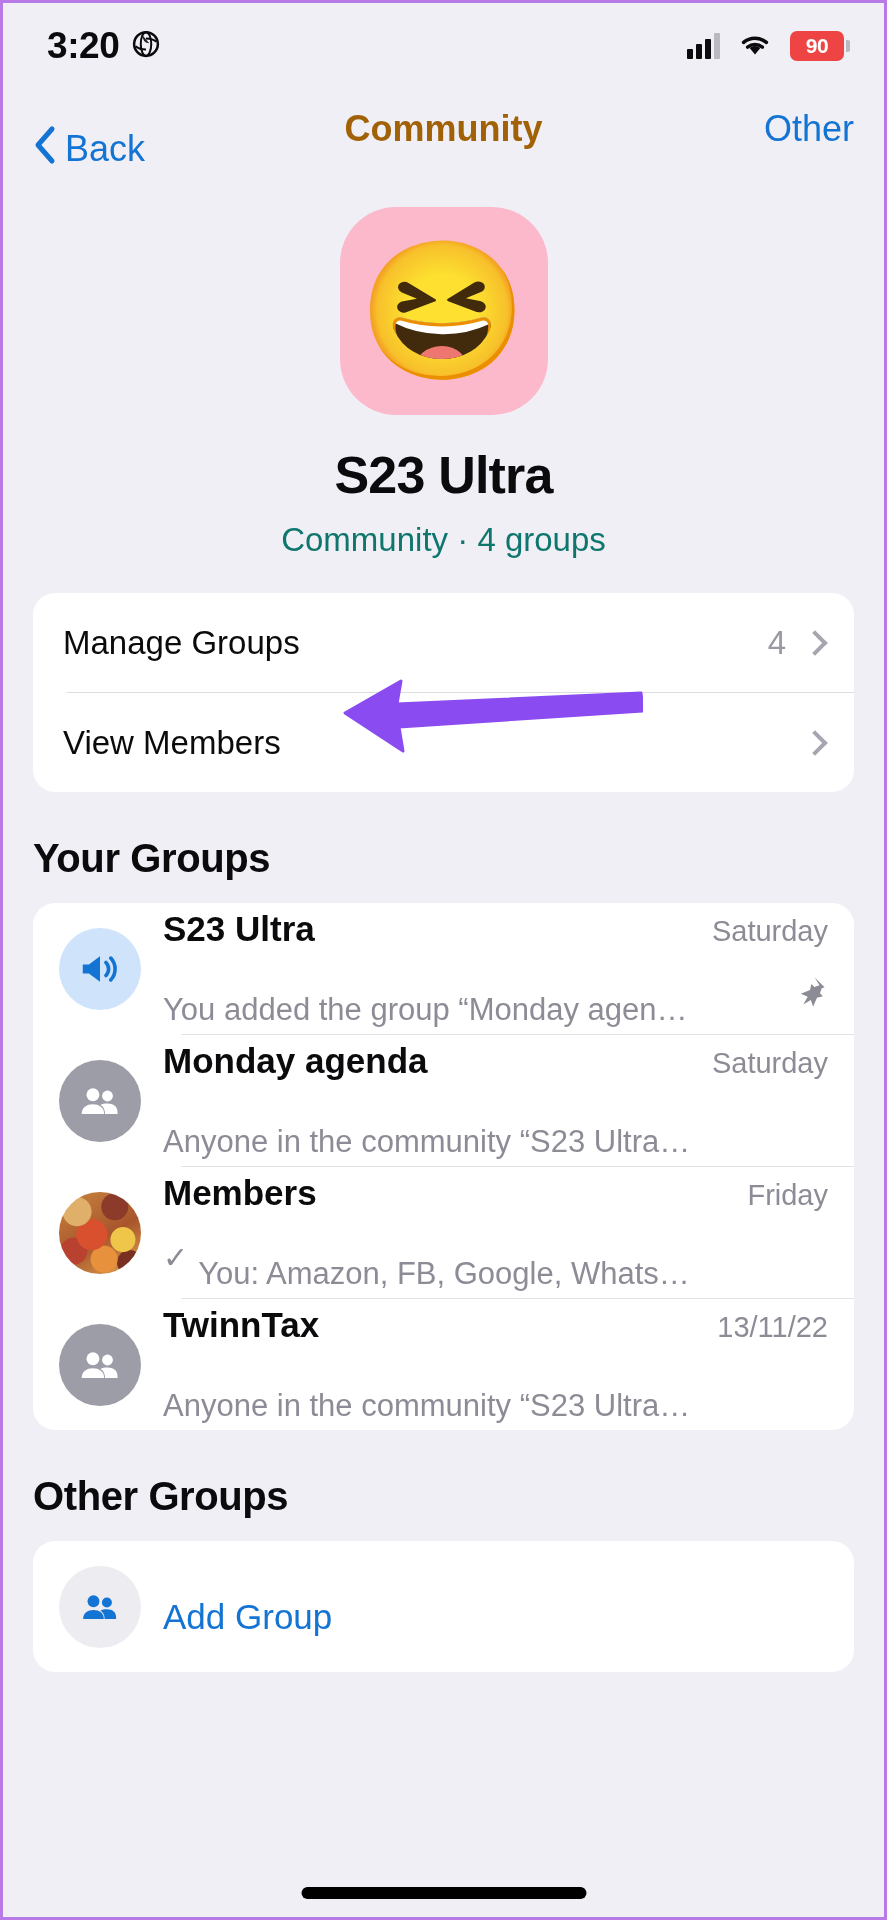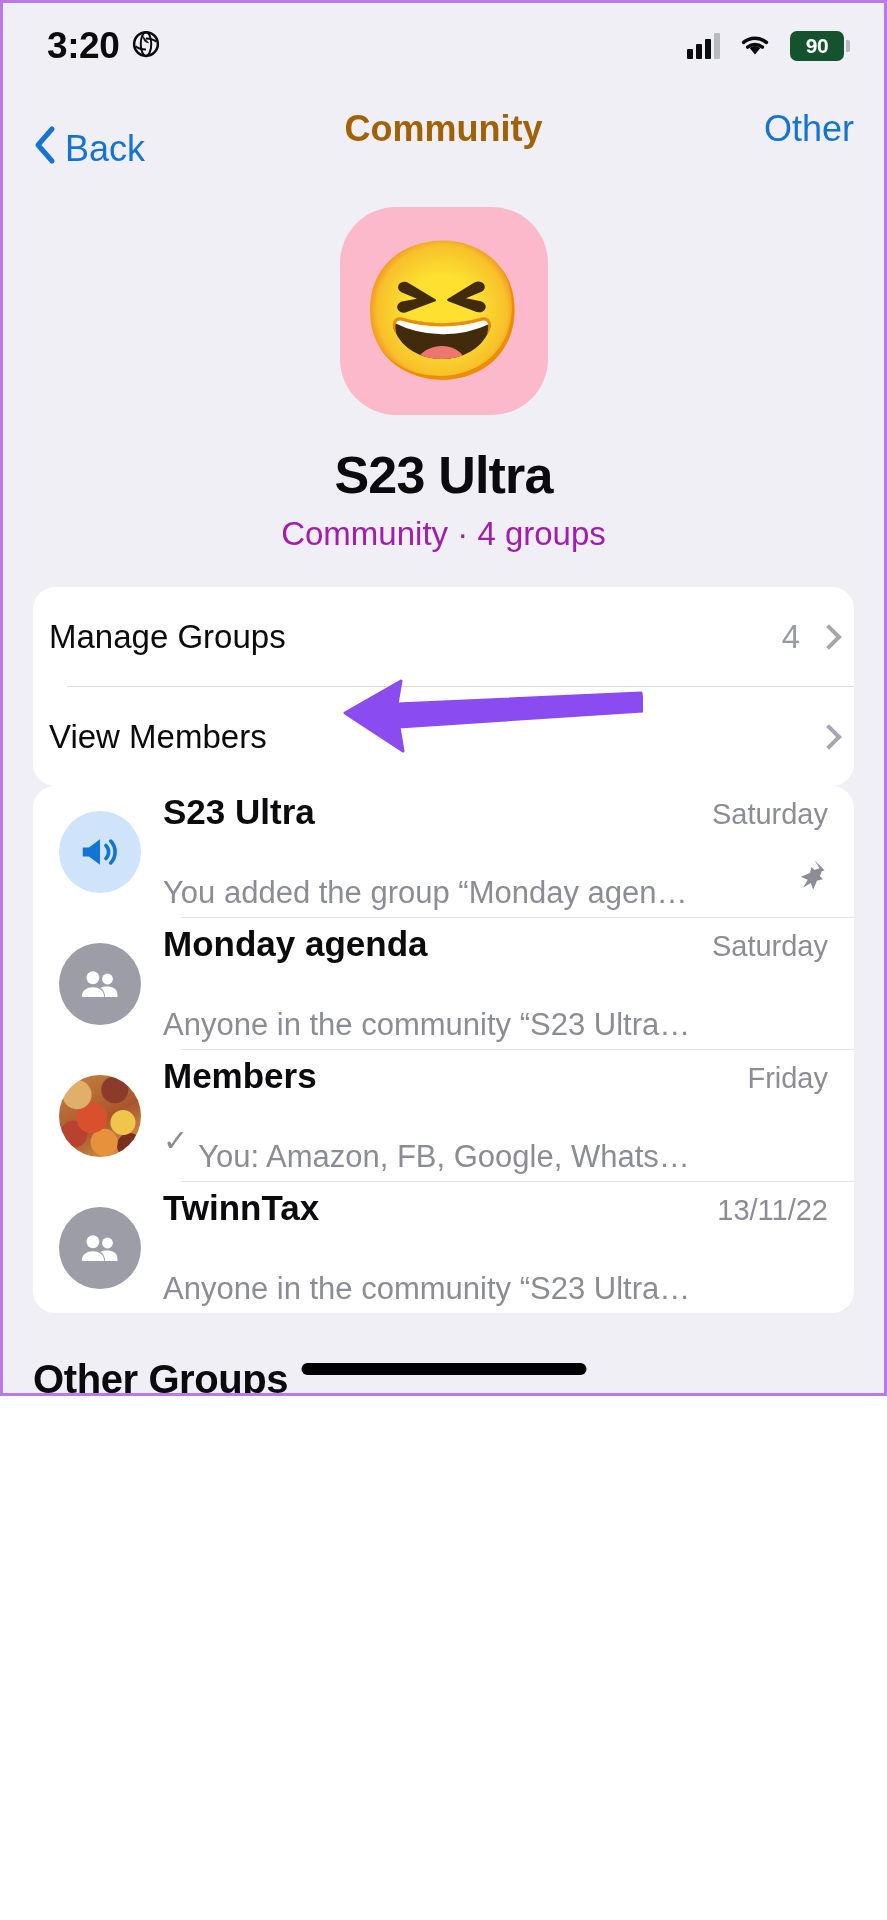--- a/index.html
+++ b/index.html
@@ -7,21 +7,21 @@
     padding: 0;
     background: #ffffff;
   }
   body {
     font-family: "Liberation Sans", sans-serif;
     -webkit-font-smoothing: antialiased;
   }
   .phone {
     position: relative;
     width: 887px;
-    height: 1396px;
+    height: 1920px;
     box-sizing: border-box;
     border-left: 3px solid #b87ae6;
     border-right: 3px solid #b87ae6;
     border-top: 3px solid #b87ae6;
     border-bottom: 3px solid #b87ae6;
     background: #f0eff5;
     overflow: hidden;
   }
 
   
@@ -54,21 +54,21 @@
   }
   .bars { display: flex; align-items: flex-end; gap: 3px; height: 26px; }
   .bars i { display: block; width: 6px; background: #0b0b0d; border-radius: 1px; }
   .bars i:nth-child(1) { height: 10px; }
   .bars i:nth-child(2) { height: 15px; }
   .bars i:nth-child(3) { height: 20px; }
   .bars i:nth-child(4) { height: 26px; background: #b9b9c2; }
   .battery {
     position: relative;
     width: 54px; height: 30px;
-    background: #14532d;
+    background: #ef4444;
     border-radius: 7px;
     display: flex;
     align-items: center;
     justify-content: center;
   }
   .battery span {
     color: #fff;
     font-size: 21px;
     font-weight: 700;
     letter-spacing: -0.5px;
@@ -142,23 +142,23 @@
     line-height: 1;
   }
   .hero-title {
     margin-top: 30px;
     font-size: 52px;
     font-weight: 700;
     color: #0b0b0d;
     letter-spacing: -0.8px;
   }
   .hero-sub {
-    margin-top: 10px;
+    margin-top: 16px;
     font-size: 33px;
-    color: #a21caf;
+    color: #0f766e;
   }
 
   
   .card {
     margin: 0 30px;
     background: #ffffff;
     border-radius: 22px;
   }
   .card.desc {
     margin-top: 30px;
@@ -166,21 +166,21 @@
     font-size: 33px;
     color: #0b0b0d;
   }
   .card.menu {
     margin-top: 34px;
   }
   .menu-row {
     display: flex;
     align-items: center;
     height: 99px;
-    padding: 0 16px;
+    padding: 0 30px;
     cursor: pointer;
   }
   .menu-sep {
     height: 1px;
     background: #dcdce1;
     margin-left: 34px;
   }
   .menu-label {
     font-size: 33px;
     color: #0b0b0d;
@@ -399,20 +399,21 @@
       </div>
       <div class="menu-sep"></div>
       <div class="menu-row">
         <span class="menu-label">View Members</span>
         <span class="menu-right">
           <span class="chev"></span>
         </span>
       </div>
     </div>
 
+    <div class="section-head">Your Groups</div>
 
     <div class="list">
 
       <div class="list-row">
         <div class="av announce">
           <svg width="46" height="46" viewBox="0 0 24 24">
             <path d="M3 9.6v4.8h3.2L12 18.6V5.4L6.2 9.6z" fill="#1474d4"></path>
             <path d="M15.1 8.6a4.9 4.9 0 0 1 0 6.8" fill="none" stroke="#1474d4" stroke-width="1.9" stroke-linecap="round"></path>
             <path d="M17.6 6.3a8.3 8.3 0 0 1 0 11.4" fill="none" stroke="#1474d4" stroke-width="1.9" stroke-linecap="round"></path>
           </svg>

